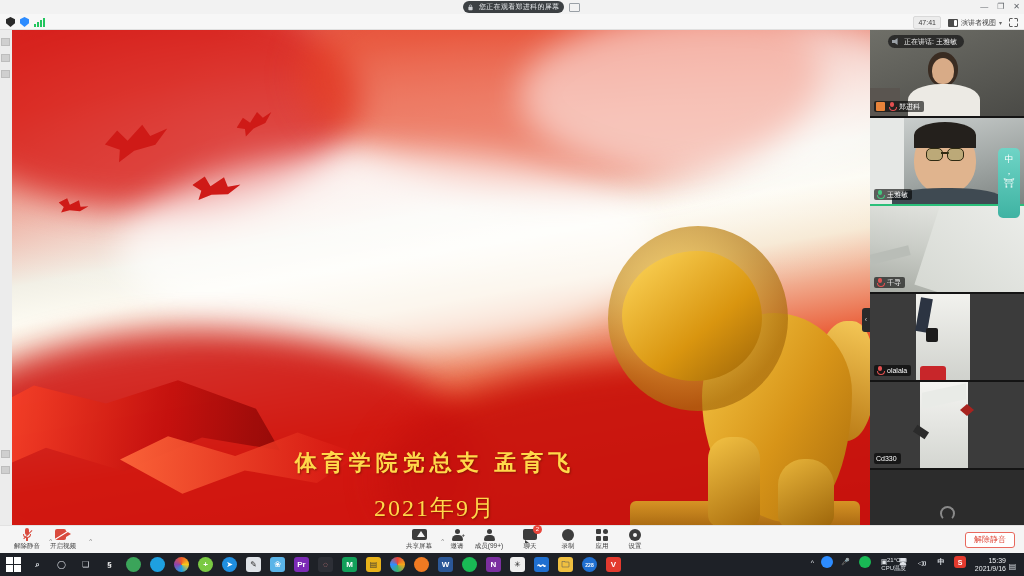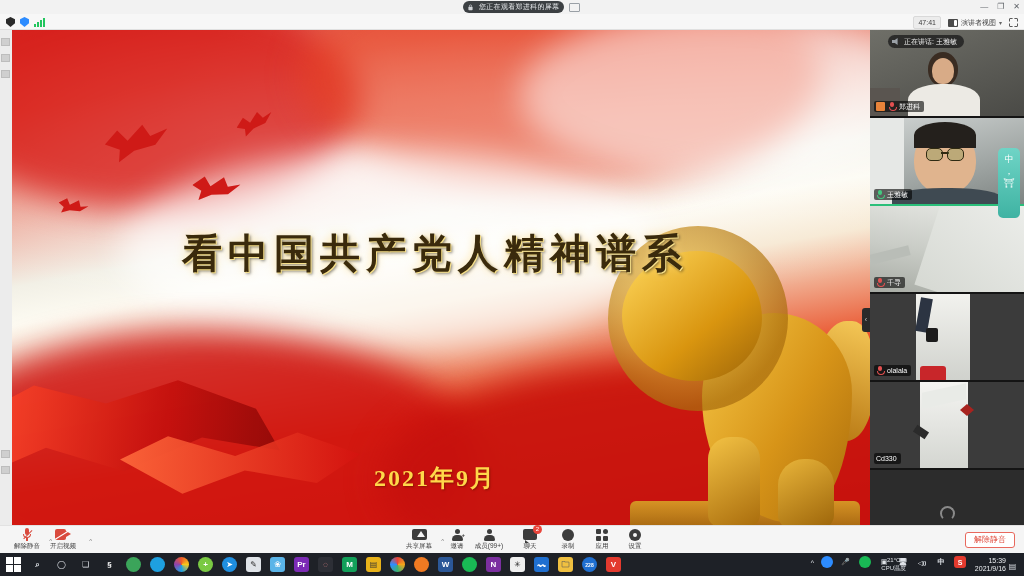--- a/index.html
+++ b/index.html
@@ -111,21 +111,21 @@
       text-shadow:1px 1px 0 #f7e08a, 2px 2px 3px rgba(0,0,0,.45), 0 0 10px rgba(255,220,130,.75);
       letter-spacing:6px; }
   .slide-title .l1 { font-size:40px; }
   .slide-title .l2 { font-size:40px; margin-top:18px; }
 
   .slide-sub { position:absolute; left:0; right:0; top:418px; text-align:center;
                font-family:"Liberation Serif","DejaVu Serif",serif; }
   .slide-sub .s1 { display:block; font-size:22px; color:#ffd84a; letter-spacing:5px;
                    text-shadow:1px 1px 2px rgba(120,20,0,.75); font-weight:700; }
   .slide-sub .s2 { display:block; margin-top:14px; font-size:24px; color:#ffd84a;
-                   letter-spacing:2px; text-shadow:1px 1px 2px rgba(120,20,0,.75); font-weight:700; }
+                   letter-spacing:2px; text-shadow:1px 1px 2px rgba(120,20,0,.75); font-weight:400; }
 
   
   .ppt-edge { position:absolute; left:0; top:0; width:12px; height:495px; background:#ececec; }
   .ppt-thumb { position:absolute; left:1px; width:9px; height:8px; background:#cfcfcf; border:1px solid #bdbdbd; }
 
   
   .collapse-handle { position:absolute; right:0; top:278px; width:8px; height:24px;
                      background:#2a2a2a; border-radius:3px 0 0 3px; color:#ccc;
                      font-size:7px; line-height:24px; text-align:center; }
 
@@ -302,24 +302,24 @@
         <div class="base"></div>
         <div class="tail"></div>
         <div class="body"></div>
         <div class="leg1"></div>
         <div class="leg2"></div>
         <div class="mane"></div>
         <div class="head"></div>
       </div>
 
       <div class="slide-title">
-        <span class="l2">看中国共产党人精神谱系</span>
       </div>
 
       <div class="slide-sub">
+        <span class="s1">体育学院党总支  孟育飞</span>
         <span class="s2">2021年9月</span>
       </div>
     </div>
 
     <div class="ppt-edge">
       <div class="ppt-thumb" style="top:8px"></div>
       <div class="ppt-thumb" style="top:24px"></div>
       <div class="ppt-thumb" style="top:40px"></div>
       <div class="ppt-thumb" style="top:420px"></div>
       <div class="ppt-thumb" style="top:436px"></div>

